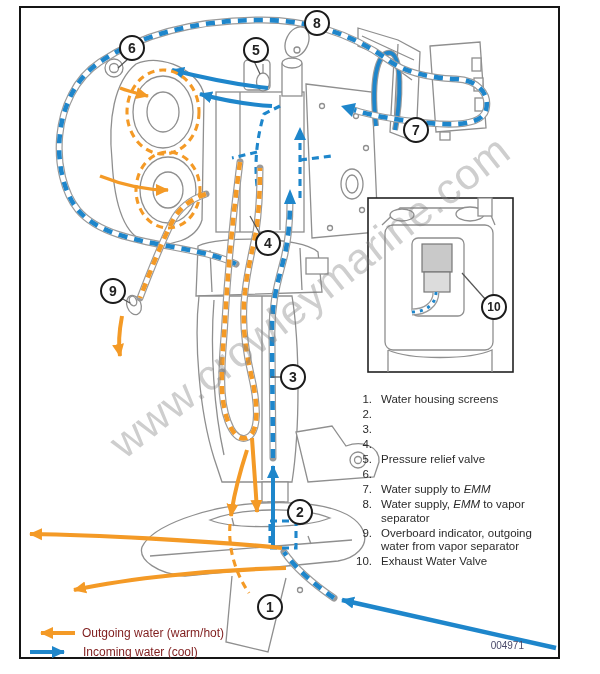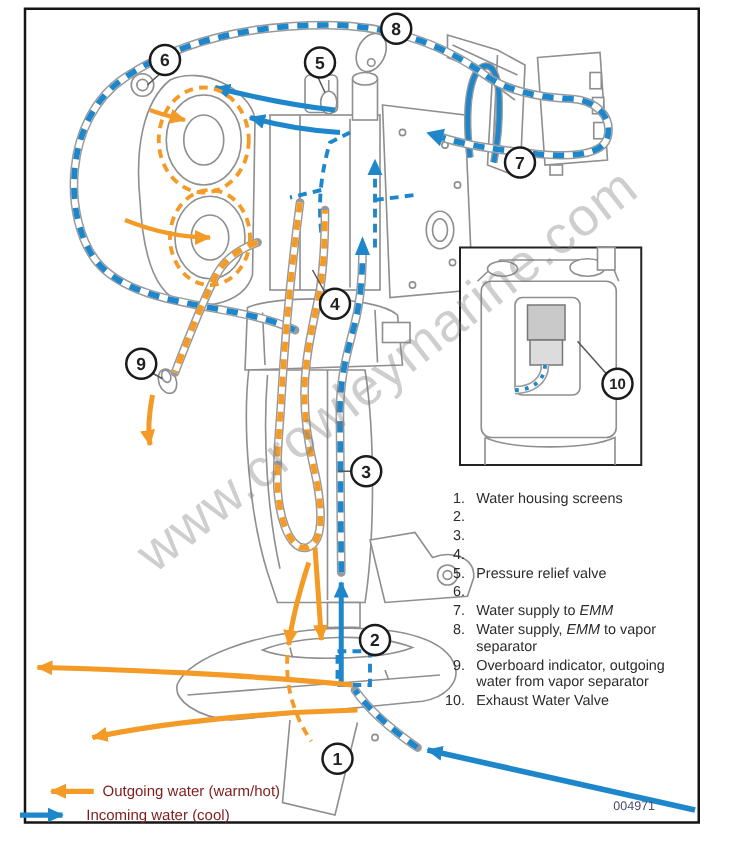--- a/index.html
+++ b/index.html
@@ -23,21 +23,21 @@
   .plrow{display:flex;margin-bottom:1.5px;font-size:11.5px;line-height:13.5px;}
   .plnum{width:26px;text-align:right;flex:0 0 26px;}
   .pltxt{margin-left:9px;width:181px;}
   .pltxt em{font-style:italic;}
   
   #inset-caption{left:368px;top:375px;width:143px;text-align:right;font-size:11.5px;}
   #doc-number{left:424px;top:640px;width:100px;text-align:right;font-size:10px;color:#4a4a6a;}
   
   .legend-row{position:absolute;z-index:3;display:flex;align-items:center;height:14px;}
   #legend-outgoing{left:28px;top:626px;}
-  #legend-incoming{left:15px;top:645px;}
+  #legend-incoming{left:29px;top:645px;}
   .legend-label{font-size:12px;margin-left:6px;color:#7f1d1d;}
   
   .callout{position:absolute;z-index:4;width:26px;height:26px;box-sizing:border-box;
      border:2.4px solid #1b1b1b;border-radius:50%;background:#fff;
      display:flex;align-items:center;justify-content:center;
      font-size:14px;font-weight:bold;color:#222;}
   .callout.small{font-size:12px;}
   
   .art{stroke:var(--artgray);stroke-width:1.3;fill:none;}
   .artw{stroke:var(--artgray);stroke-width:1.3;fill:#fff;}

